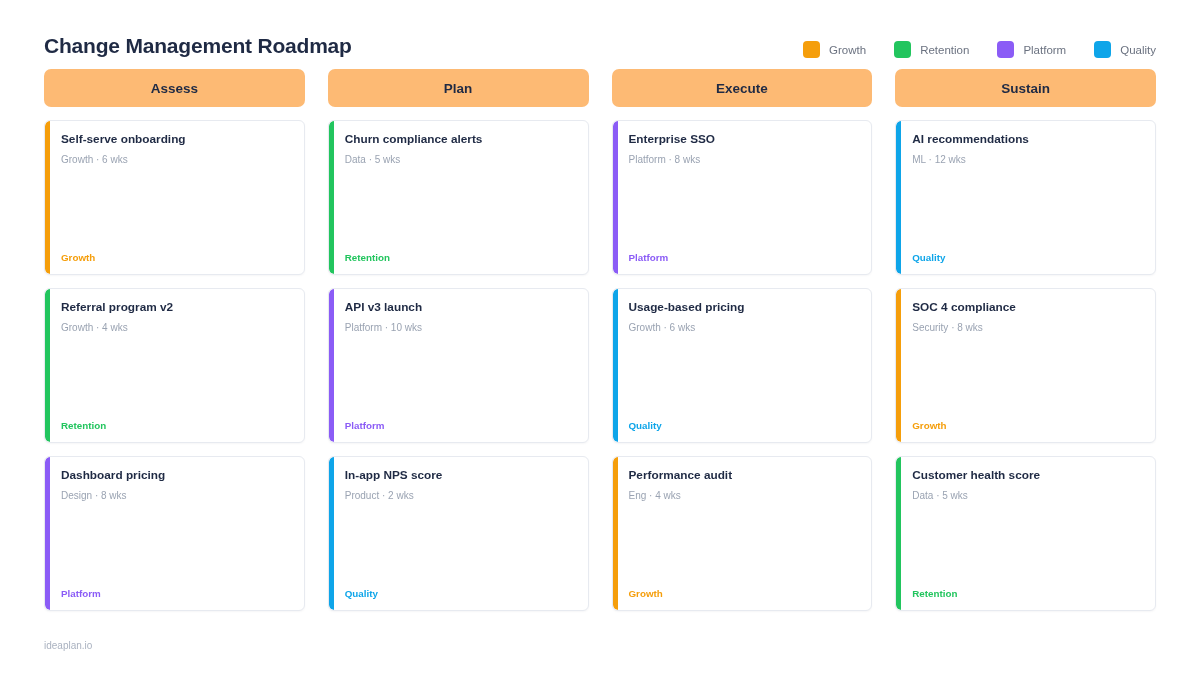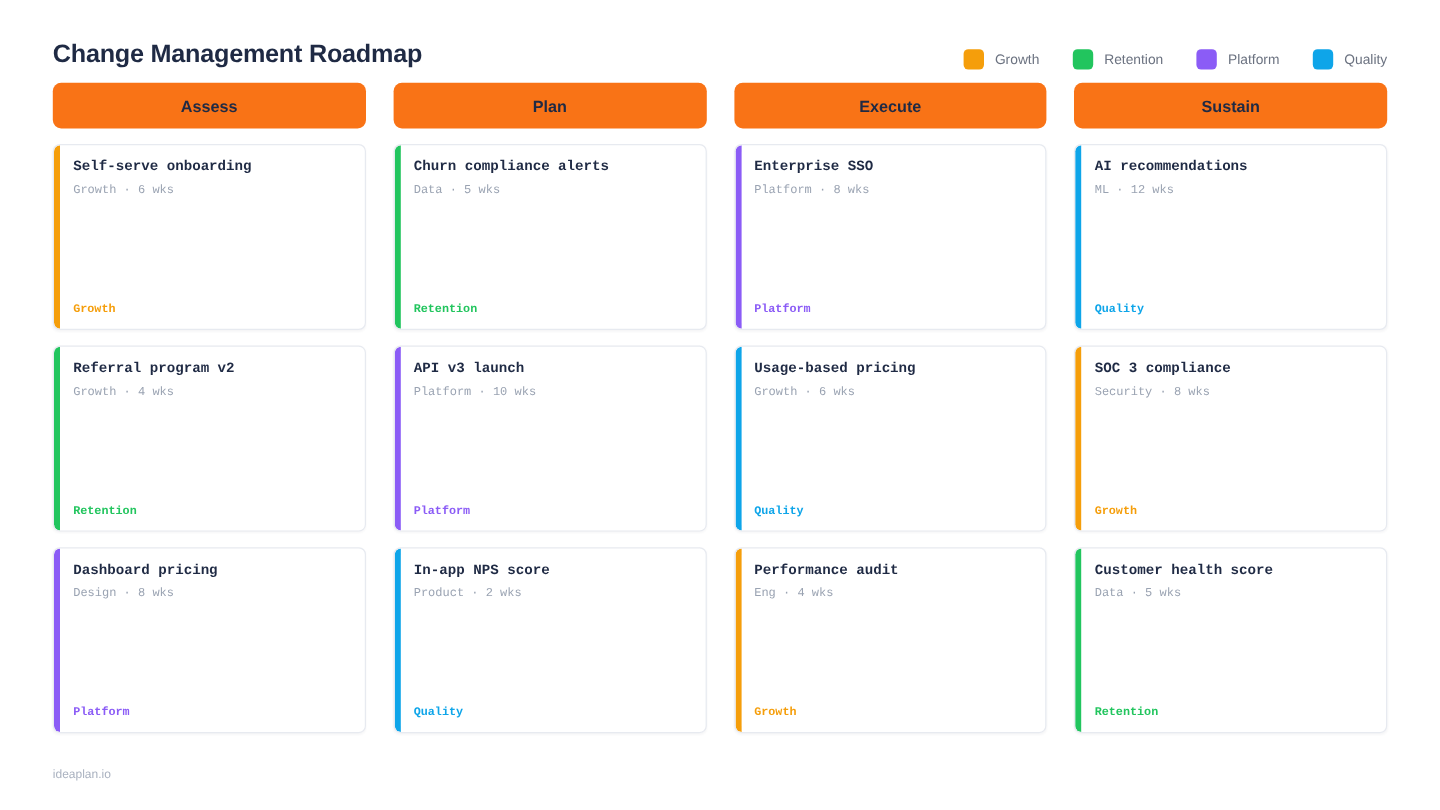--- a/index.html
+++ b/index.html
@@ -66,37 +66,36 @@
     column-gap: 23px;
     margin-top: 11px;
   }
 
   .column {
     display: flex;
     flex-direction: column;
   }
 
   .column-header {
-    background: #f97316;
+    background: #fdba74;
     border-radius: 7px;
     height: 38px;
     display: flex;
     align-items: center;
     justify-content: center;
     font-size: 13.5px;
     font-weight: bold;
     color: #1f2a44;
   }
 
   .column-cards {
     margin-top: 13px;
     display: flex;
     flex-direction: column;
     gap: 13px;
-    font-family: Liberation Mono, monospace;
   }
 
   .card {
     position: relative;
     background: #ffffff;
     border: 1px solid #e7eaf0;
     border-radius: 6px;
     height: 155px;
     padding: 11px 13px 11px 16px;
     display: flex;
@@ -244,21 +243,21 @@
         <div class="column-header">Sustain</div>
         <div class="column-cards">
           <div class="card">
             <div class="card-stripe" style="background: rgb(14, 165, 233);"></div>
             <div class="card-title">AI recommendations</div>
             <div class="card-meta">ML · 12 wks</div>
             <div class="card-tag" style="color: rgb(14, 165, 233);">Quality</div>
           </div>
           <div class="card">
             <div class="card-stripe" style="background: rgb(245, 158, 11);"></div>
-            <div class="card-title">SOC 3 compliance</div>
+            <div class="card-title">SOC 4 compliance</div>
             <div class="card-meta">Security · 8 wks</div>
             <div class="card-tag" style="color: rgb(245, 158, 11);">Growth</div>
           </div>
           <div class="card">
             <div class="card-stripe" style="background: rgb(34, 197, 94);"></div>
             <div class="card-title">Customer health score</div>
             <div class="card-meta">Data · 5 wks</div>
             <div class="card-tag" style="color: rgb(34, 197, 94);">Retention</div>
           </div>
         </div>

